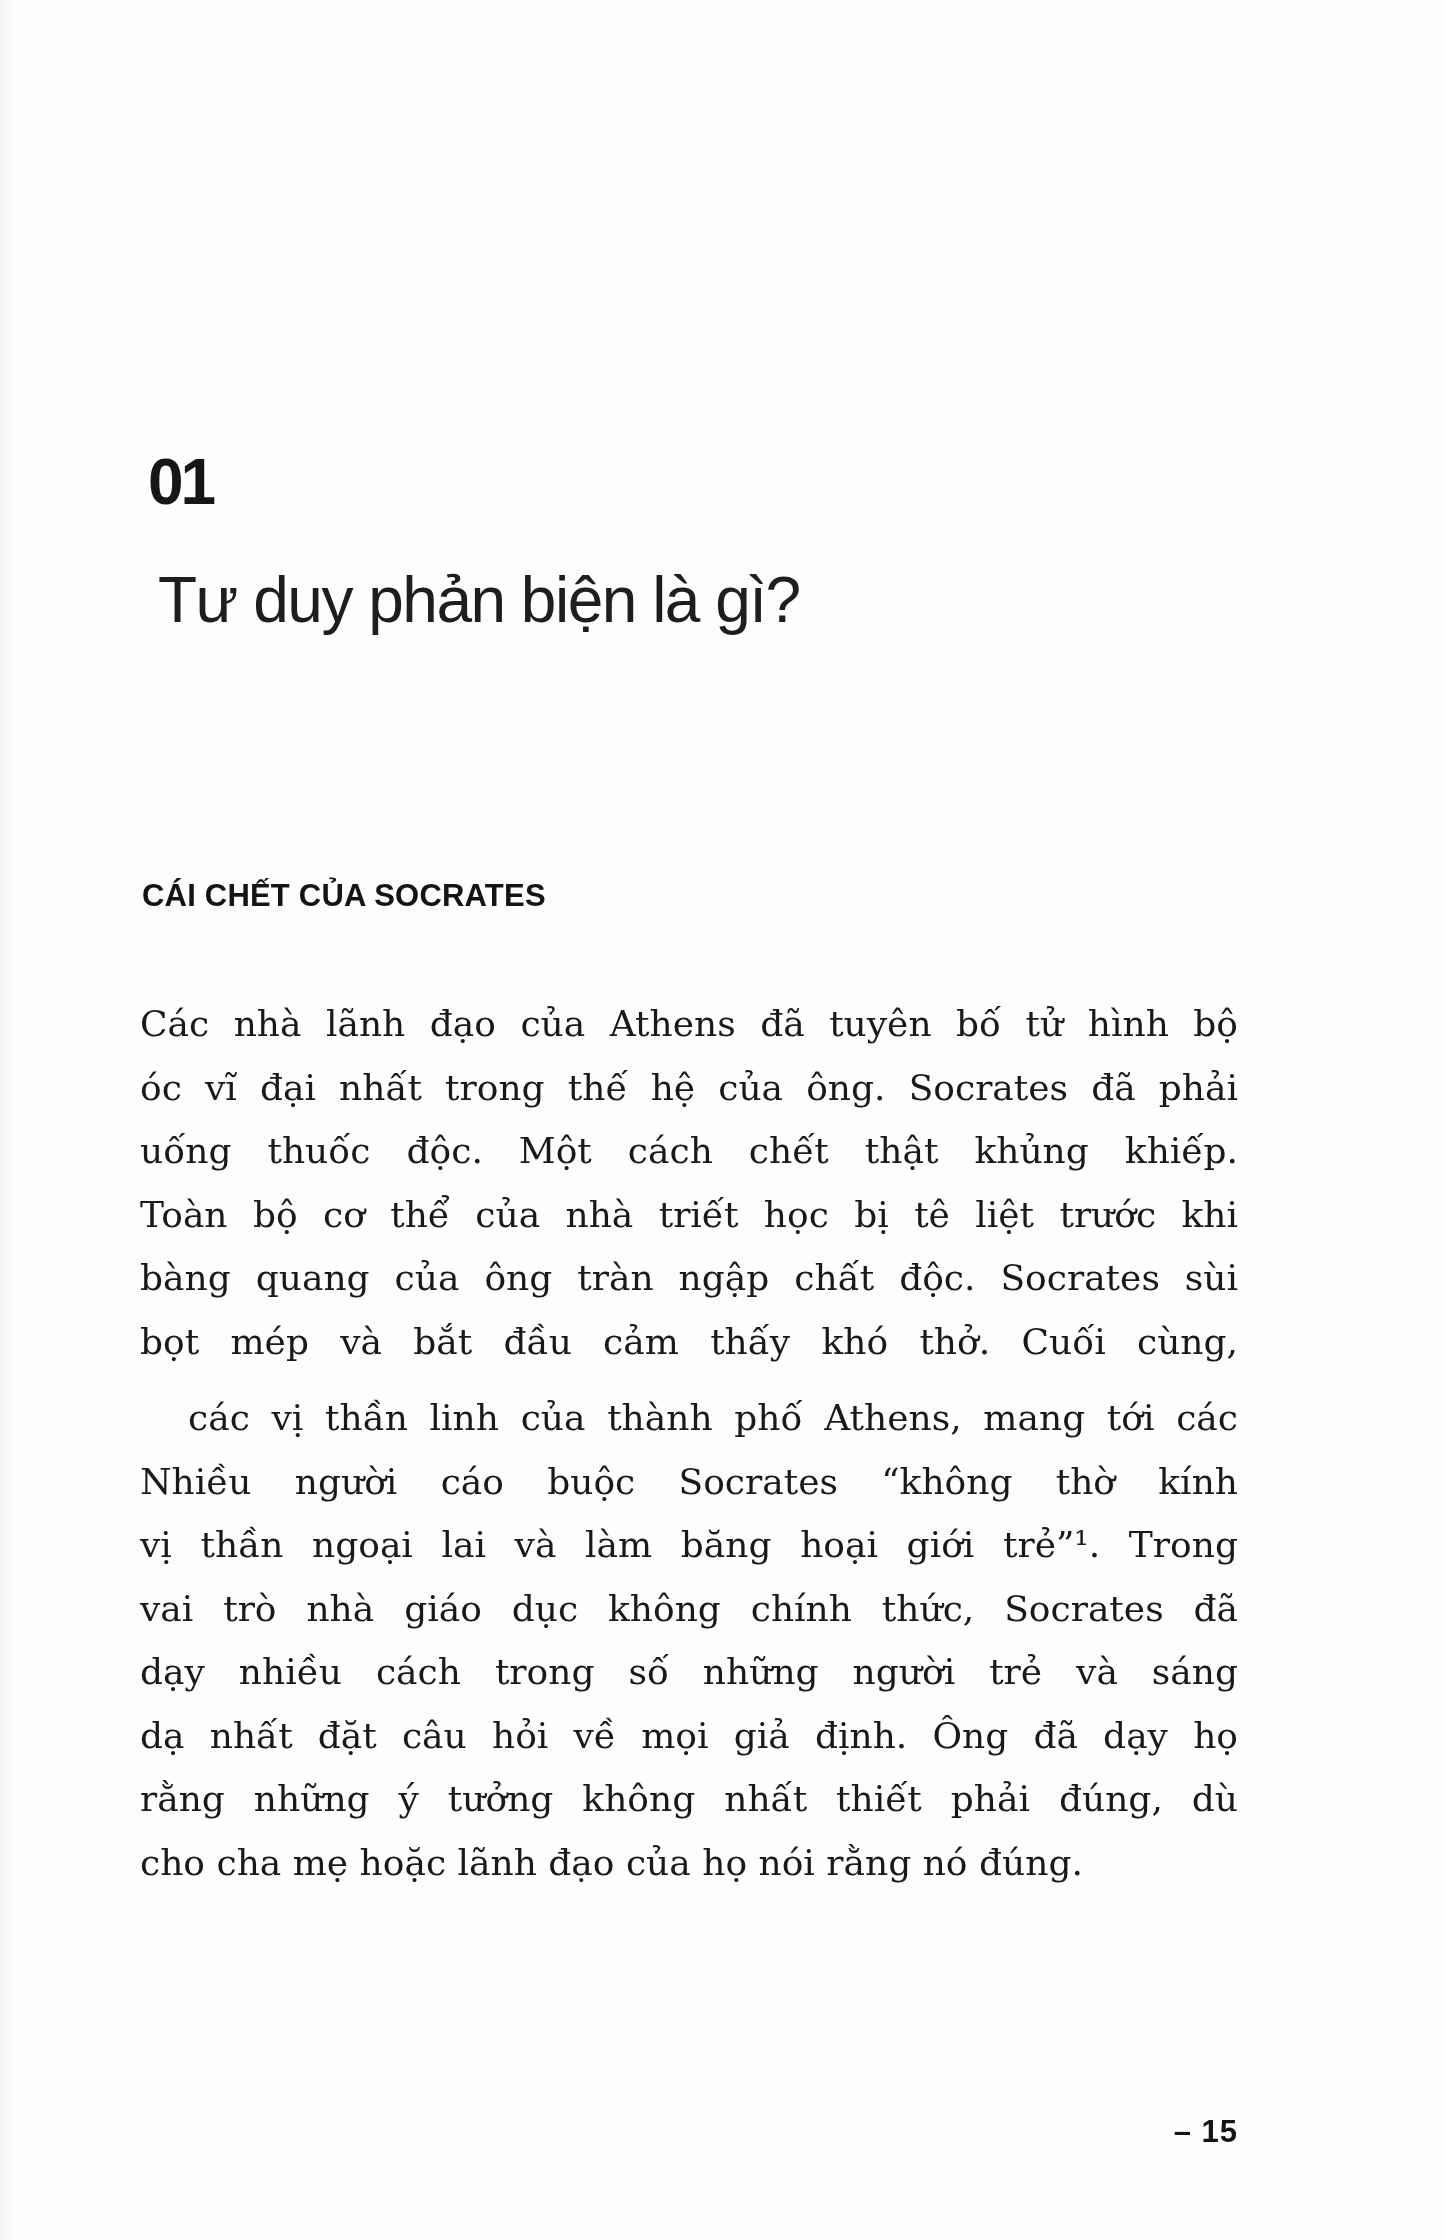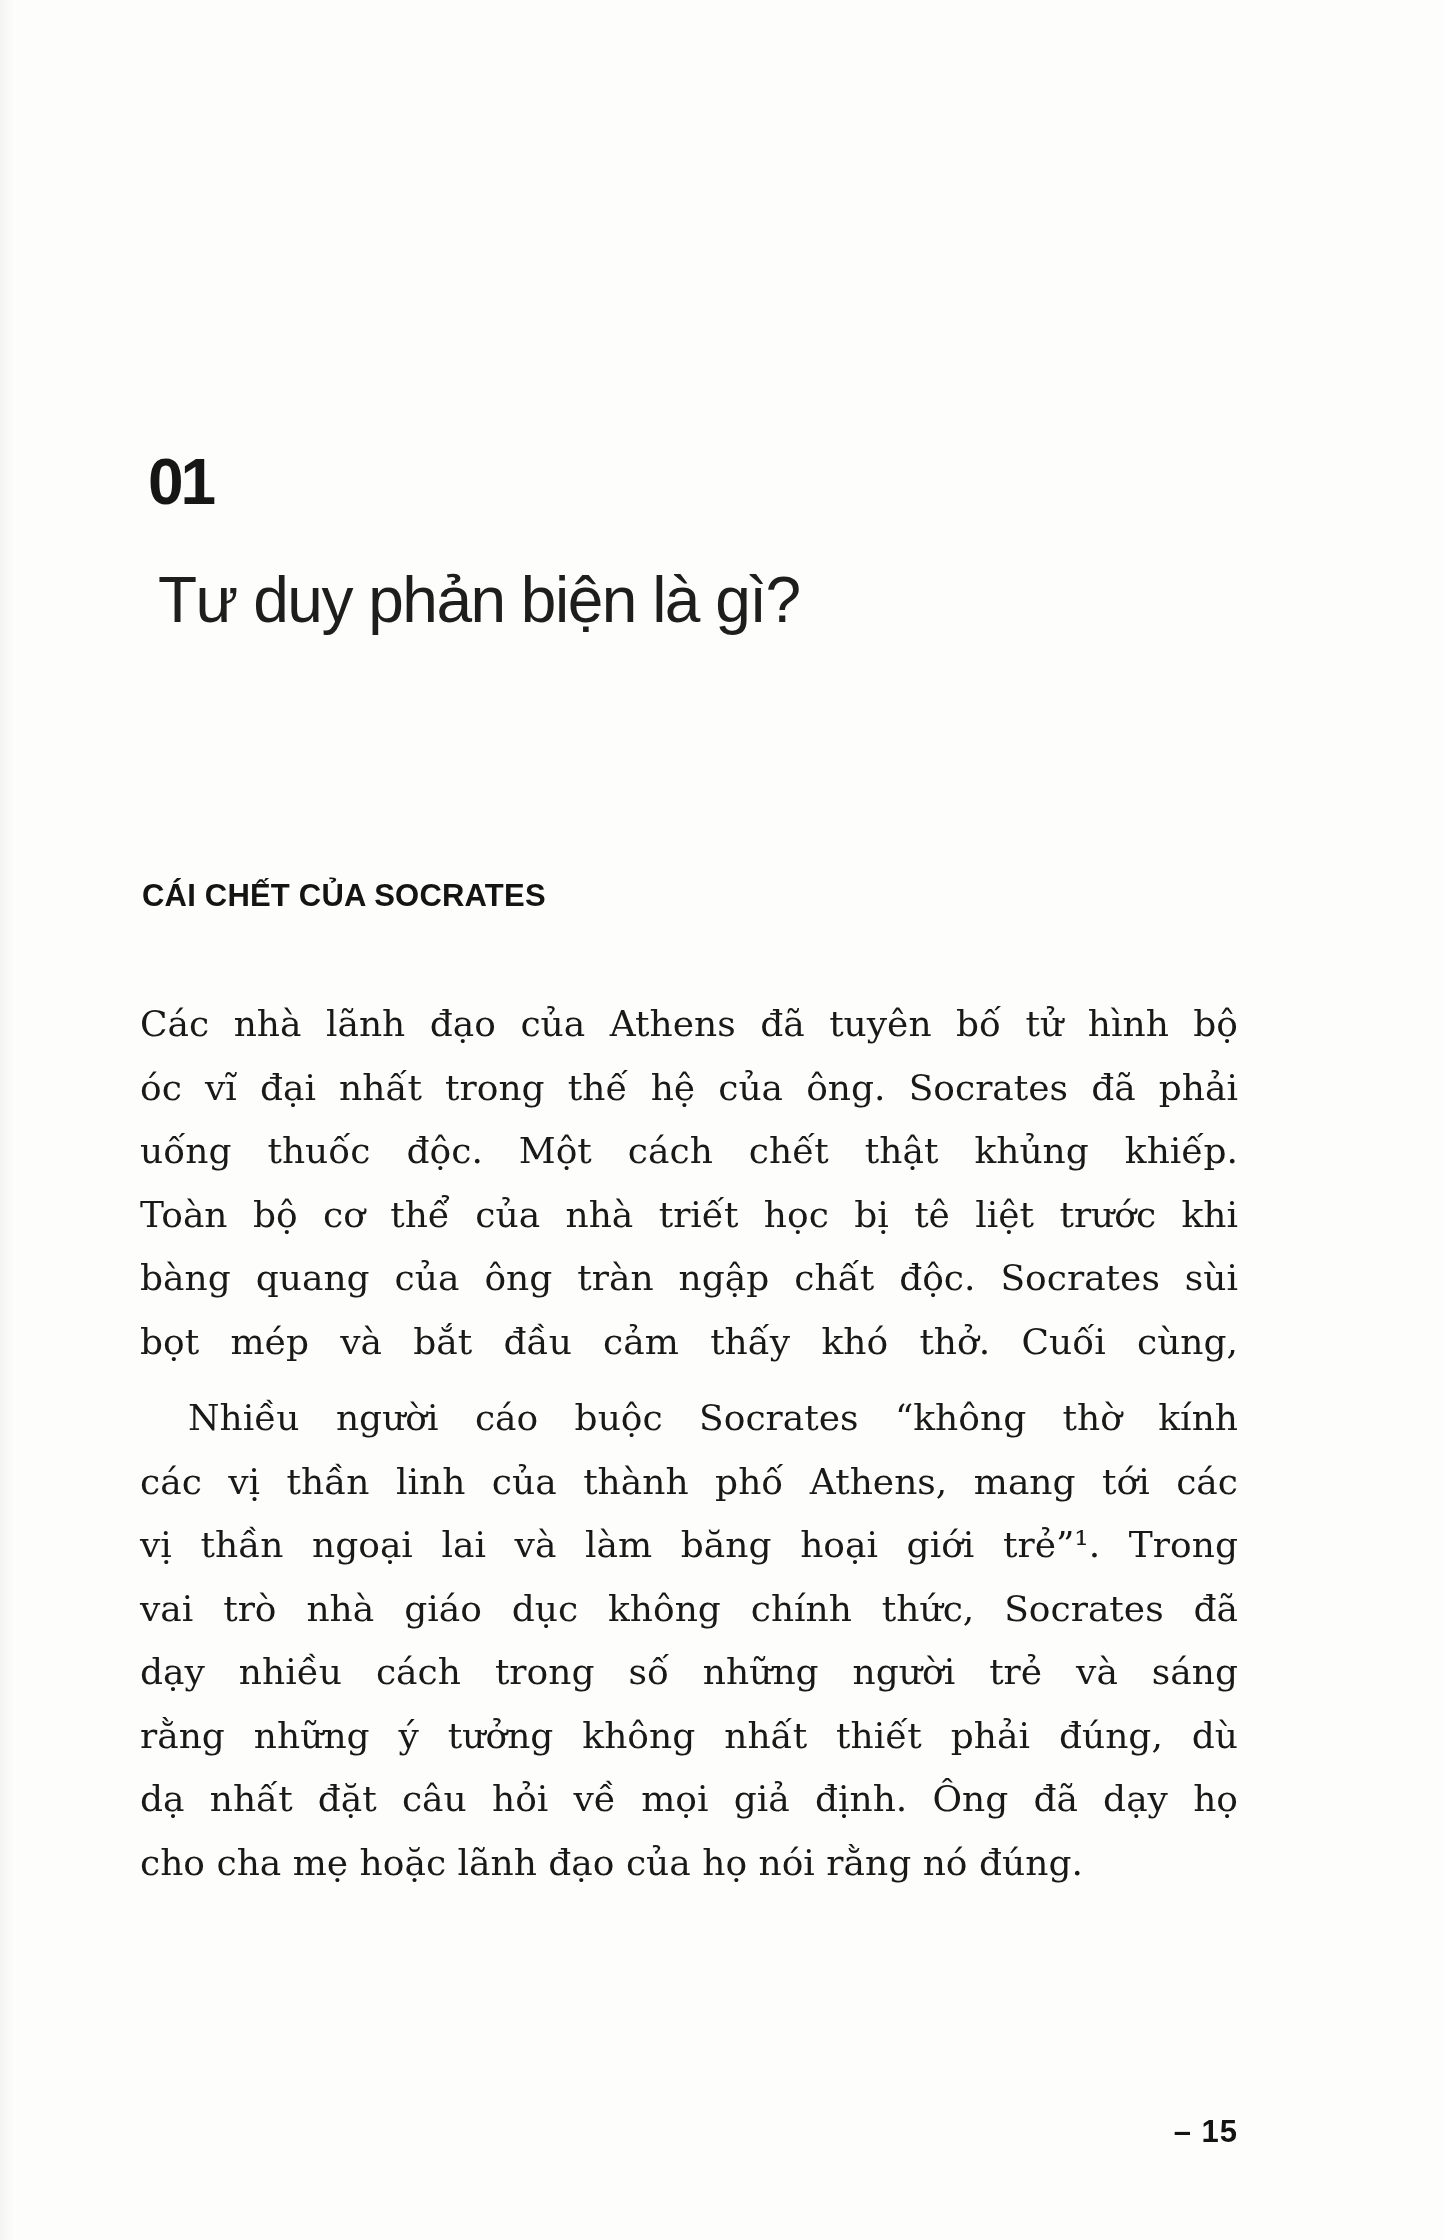--- a/index.html
+++ b/index.html
@@ -107,26 +107,26 @@
   <div class="body-block">
     <div class="paragraph">
         <div class="line">Các nhà lãnh đạo của Athens đã tuyên bố tử hình bộ</div>
         <div class="line">óc vĩ đại nhất trong thế hệ của ông. Socrates đã phải</div>
         <div class="line">uống thuốc độc. Một cách chết thật khủng khiếp.</div>
         <div class="line">Toàn bộ cơ thể của nhà triết học bị tê liệt trước khi</div>
         <div class="line">bàng quang của ông tràn ngập chất độc. Socrates sùi</div>
         <div class="line">bọt mép và bắt đầu cảm thấy khó thở. Cuối cùng,</div>
       </div>
     <div class="paragraph indent-first">
+        <div class="line">các vị thần linh của thành phố Athens, mang tới các</div>
         <div class="line">Nhiều người cáo buộc Socrates “không thờ kính</div>
-        <div class="line">các vị thần linh của thành phố Athens, mang tới các</div>
         <div class="line">vị thần ngoại lai và làm băng hoại giới trẻ”¹. Trong</div>
         <div class="line">vai trò nhà giáo dục không chính thức, Socrates đã</div>
         <div class="line">dạy nhiều cách trong số những người trẻ và sáng</div>
+        <div class="line">dạ nhất đặt câu hỏi về mọi giả định. Ông đã dạy họ</div>
         <div class="line">rằng những ý tưởng không nhất thiết phải đúng, dù</div>
-        <div class="line">dạ nhất đặt câu hỏi về mọi giả định. Ông đã dạy họ</div>
         <div class="line last">cho cha mẹ hoặc lãnh đạo của họ nói rằng nó đúng.</div>
       </div>
   </div>
 
   <div class="page-number">– 15</div>
 
 </div>
 
 </body></html>

